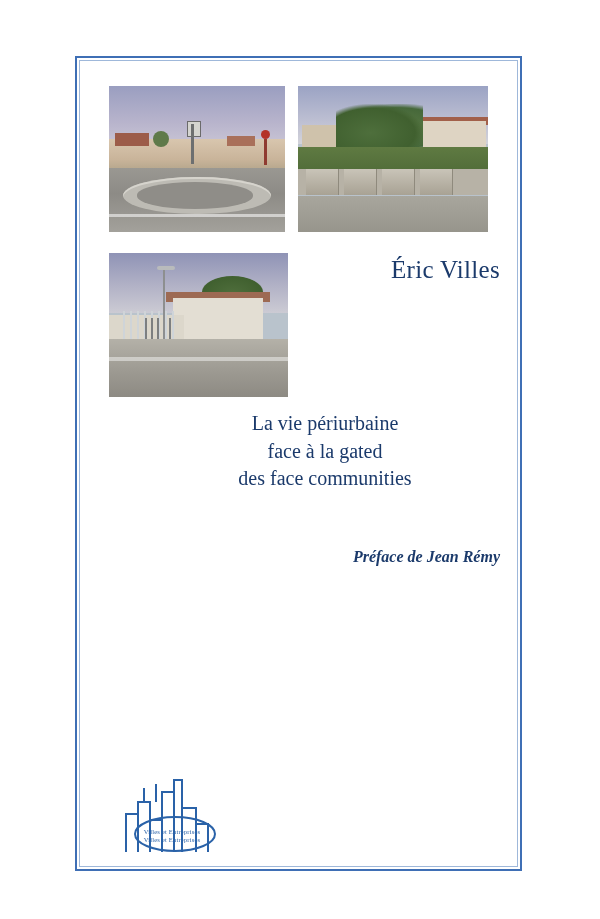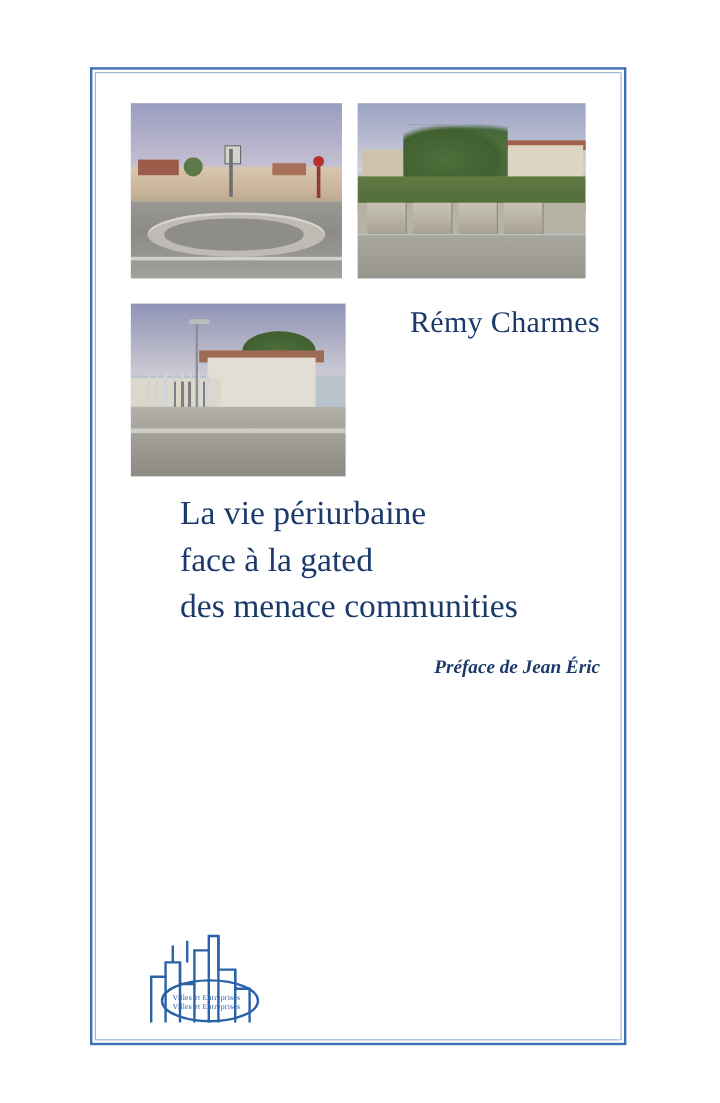--- a/index.html
+++ b/index.html
@@ -216,22 +216,22 @@
     text-align: right;
     font-size: 25px;
     color: #1b3a6b;
     letter-spacing: 0.3px;
   }
   .title {
     position: absolute;
     left: 150px;
     top: 410px;
     width: 350px;
-    text-align: left;
-    font-size: 28px;
+    text-align: center;
+    font-size: 20px;
     line-height: 1.38;
     color: #1b3a6b;
   }
   .title span { display: block; }
   .preface {
     position: absolute;
     left: 200px;
     top: 548px;
     width: 300px;
     text-align: right;
@@ -308,29 +308,29 @@
     <div class="p3-house"></div>
     <div class="p3-wall"></div>
     <div class="p3-fence"></div>
     <div class="p3-gate"></div>
     <div class="p3-lamp-pole"></div>
     <div class="p3-lamp-head"></div>
     <div class="p3-ground"></div>
     <div class="p3-kerb"></div>
   </div>
 
-  <div class="author">Rémy Charmes</div>
+  <div class="author">Éric Villes</div>
 
   <div class="title">
     <span>La vie périurbaine</span>
     <span>face à la gated</span>
-    <span>des menace communities</span>
-  </div>
-
-  <div class="preface">Préface de Jean Éric</div>
+    <span>des face communities</span>
+  </div>
+
+  <div class="preface">Préface de Jean Rémy</div>
 
   <div class="logo">
     <svg width="110" height="96" viewBox="0 0 110 96">
       <g fill="none" stroke="#2a62a8" stroke-width="2">
         <polyline points="6,90 6,52 18,52 18,40 30,40 30,58 42,58 42,30 54,30 54,18 62,18 62,46 76,46 76,62 88,62 88,90"></polyline>
         <line x1="18" y1="52" x2="18" y2="90"></line>
         <line x1="30" y1="40" x2="30" y2="90"></line>
         <line x1="42" y1="58" x2="42" y2="90"></line>
         <line x1="54" y1="30" x2="54" y2="90"></line>
         <line x1="62" y1="18" x2="62" y2="90"></line>

